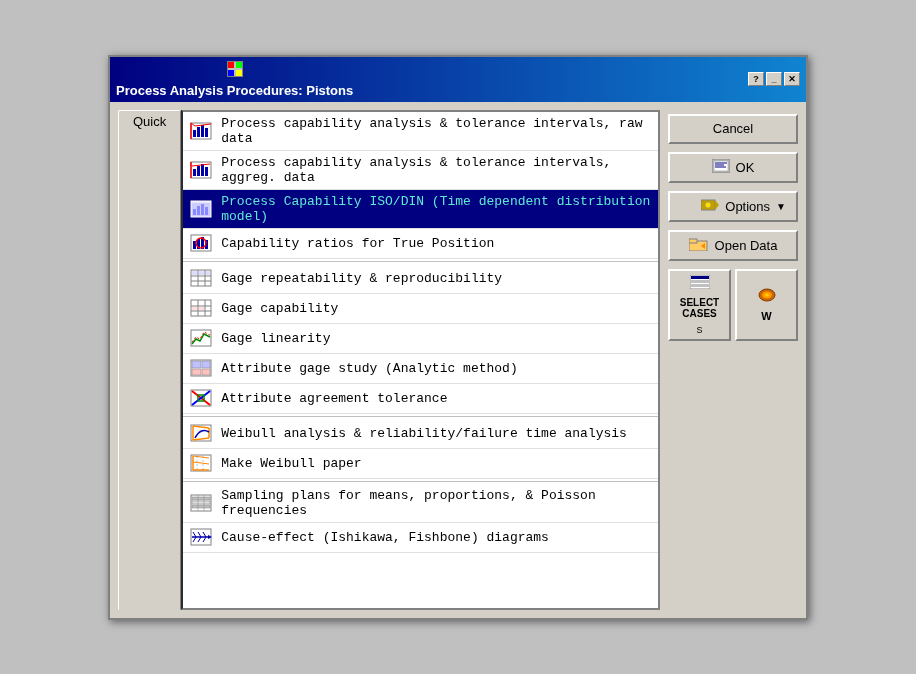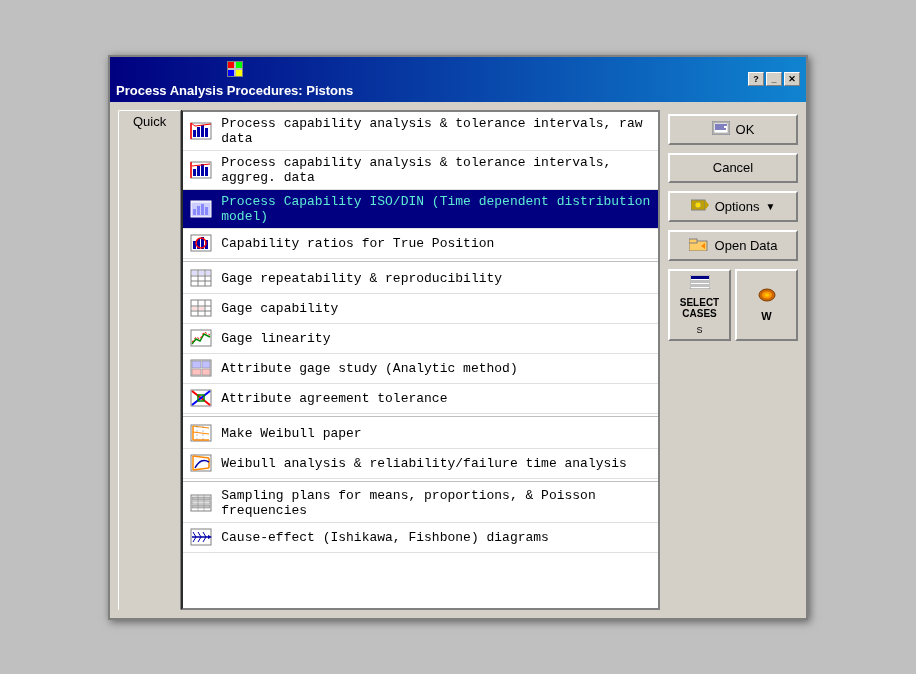--- a/index.html
+++ b/index.html
@@ -184,21 +184,21 @@
     .btn-ok {
       width: 100%;
     }
 
     .btn-cancel {
       width: 100%;
     }
 
     .btn-options {
       width: 100%;
-      justify-content: center;
+      justify-content: flex-end;
     }
 
     .btn-opendata {
       width: 100%;
     }
 
     .btn-row {
       display: flex;
       gap: 4px;
       width: 100%;
@@ -386,42 +386,42 @@
           <span class="item-text">Attribute agreement tolerance</span>
         </div>
 
         <div class="list-separator"></div>
 
         <div class="list-item">
           <div class="item-icon">
             <svg width="22" height="18" viewBox="0 0 22 18" class="svg-icon">
               <rect x="1" y="1" width="20" height="16" fill="white" stroke="#808080" stroke-width="1"></rect>
               <line x1="3" y1="2" x2="3" y2="16" stroke="#ff8800" stroke-width="1.5"></line>
+              <line x1="3" y1="2" x2="19" y2="4" stroke="#ff8800" stroke-width="1.5"></line>
+              <line x1="3" y1="16" x2="19" y2="14" stroke="#ff8800" stroke-width="1.5"></line>
+              <line x1="19" y1="4" x2="19" y2="14" stroke="#ff8800" stroke-width="1.5"></line>
+              <path d="M5 14 Q11 3 19 8" fill="none" stroke="#0000aa" stroke-width="1.5"></path>
+            </svg>
+          </div>
+          <span class="item-text">Weibull analysis &amp; reliability/failure time analysis</span>
+        </div>
+
+        <div class="list-item">
+          <div class="item-icon">
+            <svg width="22" height="18" viewBox="0 0 22 18" class="svg-icon">
+              <rect x="1" y="1" width="20" height="16" fill="white" stroke="#808080" stroke-width="1"></rect>
+              <line x1="3" y1="2" x2="3" y2="16" stroke="#ff8800" stroke-width="1.5"></line>
               <line x1="3" y1="16" x2="19" y2="16" stroke="#ff8800" stroke-width="1.5"></line>
               <line x1="3" y1="2" x2="19" y2="4" stroke="#ff8800" stroke-width="1"></line>
               <line x1="3" y1="8" x2="19" y2="10" stroke="#ff8800" stroke-width="1"></line>
               <line x1="7" y1="2" x2="7" y2="16" stroke="#808080" stroke-width="0.5" stroke-dasharray="2,2"></line>
               <line x1="13" y1="2" x2="13" y2="16" stroke="#808080" stroke-width="0.5" stroke-dasharray="2,2"></line>
             </svg>
           </div>
           <span class="item-text">Make Weibull paper</span>
-        </div>
-
-        <div class="list-item">
-          <div class="item-icon">
-            <svg width="22" height="18" viewBox="0 0 22 18" class="svg-icon">
-              <rect x="1" y="1" width="20" height="16" fill="white" stroke="#808080" stroke-width="1"></rect>
-              <line x1="3" y1="2" x2="3" y2="16" stroke="#ff8800" stroke-width="1.5"></line>
-              <line x1="3" y1="2" x2="19" y2="4" stroke="#ff8800" stroke-width="1.5"></line>
-              <line x1="3" y1="16" x2="19" y2="14" stroke="#ff8800" stroke-width="1.5"></line>
-              <line x1="19" y1="4" x2="19" y2="14" stroke="#ff8800" stroke-width="1.5"></line>
-              <path d="M5 14 Q11 3 19 8" fill="none" stroke="#0000aa" stroke-width="1.5"></path>
-            </svg>
-          </div>
-          <span class="item-text">Weibull analysis &amp; reliability/failure time analysis</span>
         </div>
 
         <div class="list-separator"></div>
 
         <div class="list-item">
           <div class="item-icon">
             <svg width="22" height="18" viewBox="0 0 22 18" class="svg-icon">
               <rect x="1" y="1" width="20" height="16" fill="white" stroke="#808080" stroke-width="1"></rect>
               <rect x="2" y="3" width="18" height="3" fill="#c0c0c0" stroke="#808080" stroke-width="0.5"></rect>
               <rect x="2" y="7" width="18" height="3" fill="#e0e0e0" stroke="#808080" stroke-width="0.5"></rect>
@@ -447,38 +447,38 @@
               <line x1="16" y1="9" x2="13" y2="14" stroke="#0000aa" stroke-width="1"></line>
             </svg>
           </div>
           <span class="item-text">Cause-effect (Ishikawa, Fishbone) diagrams</span>
         </div>
 
       </div>
     </div>
 
     <div class="right-panel">
+
+      <button class="btn btn-cancel">
+        <span>Cancel</span>
+      </button>
 
       <button class="btn btn-ok">
         <span>
           <svg width="18" height="14" viewBox="0 0 18 14">
             <rect x="0" y="0" width="18" height="14" fill="#c0c0c0" stroke="#808080" stroke-width="1"></rect>
             <rect x="2" y="2" width="14" height="10" fill="white" stroke="#808080" stroke-width="0.5"></rect>
             <line x1="3" y1="4" x2="15" y2="4" stroke="#000080" stroke-width="1"></line>
             <line x1="3" y1="6" x2="12" y2="6" stroke="#000080" stroke-width="1"></line>
             <line x1="3" y1="8" x2="14" y2="8" stroke="#000080" stroke-width="1"></line>
           </svg>
         </span>
         <span>OK</span>
       </button>
 
-      <button class="btn btn-cancel">
-        <span>Cancel</span>
-      </button>
-
       <button class="btn btn-options">
         <span>
           <svg width="18" height="14" viewBox="0 0 18 14">
             <rect x="0" y="2" width="14" height="10" fill="#c0a000" stroke="#808080" stroke-width="1"></rect>
             <polygon points="14,2 18,7 14,12" fill="#c0a000"></polygon>
             <circle cx="7" cy="7" r="3" fill="#ffdd00" stroke="#808080" stroke-width="0.5"></circle>
           </svg>
         </span>
         <span>Options</span>
         <span class="dropdown-arrow">▼</span>

